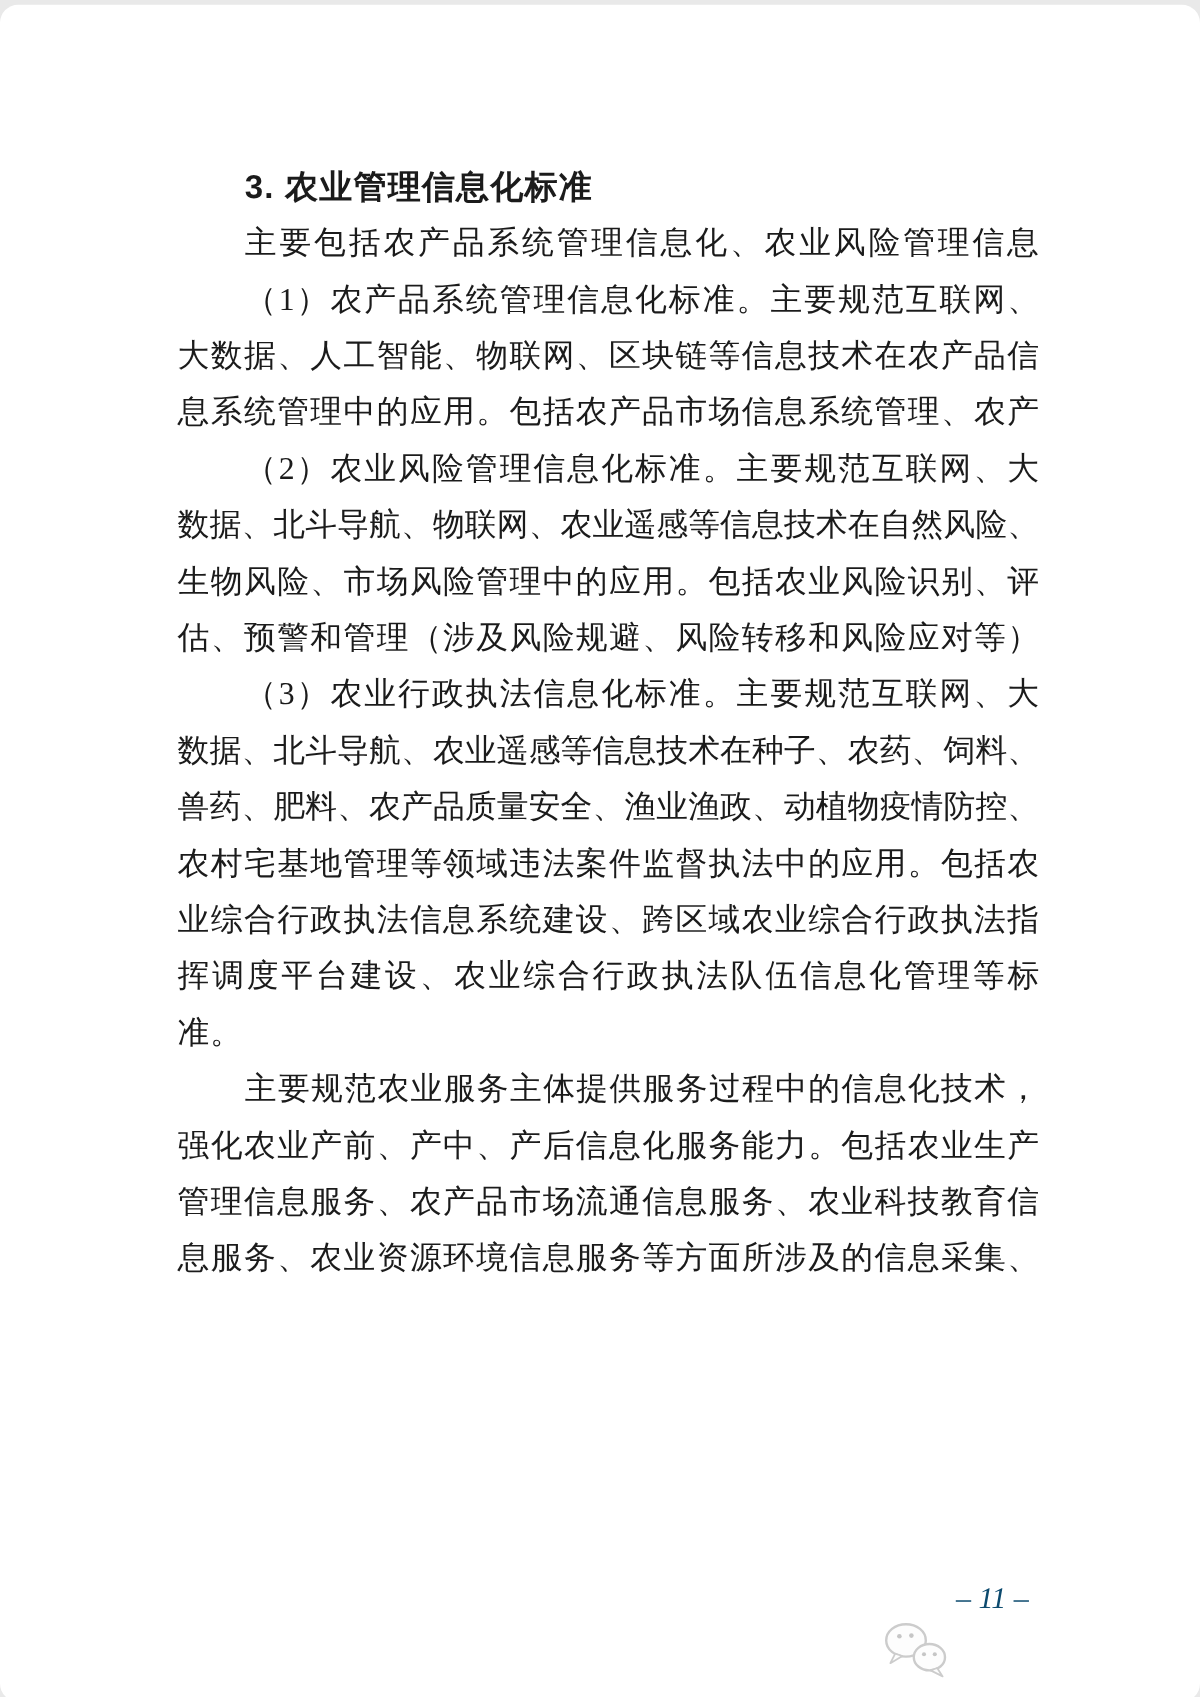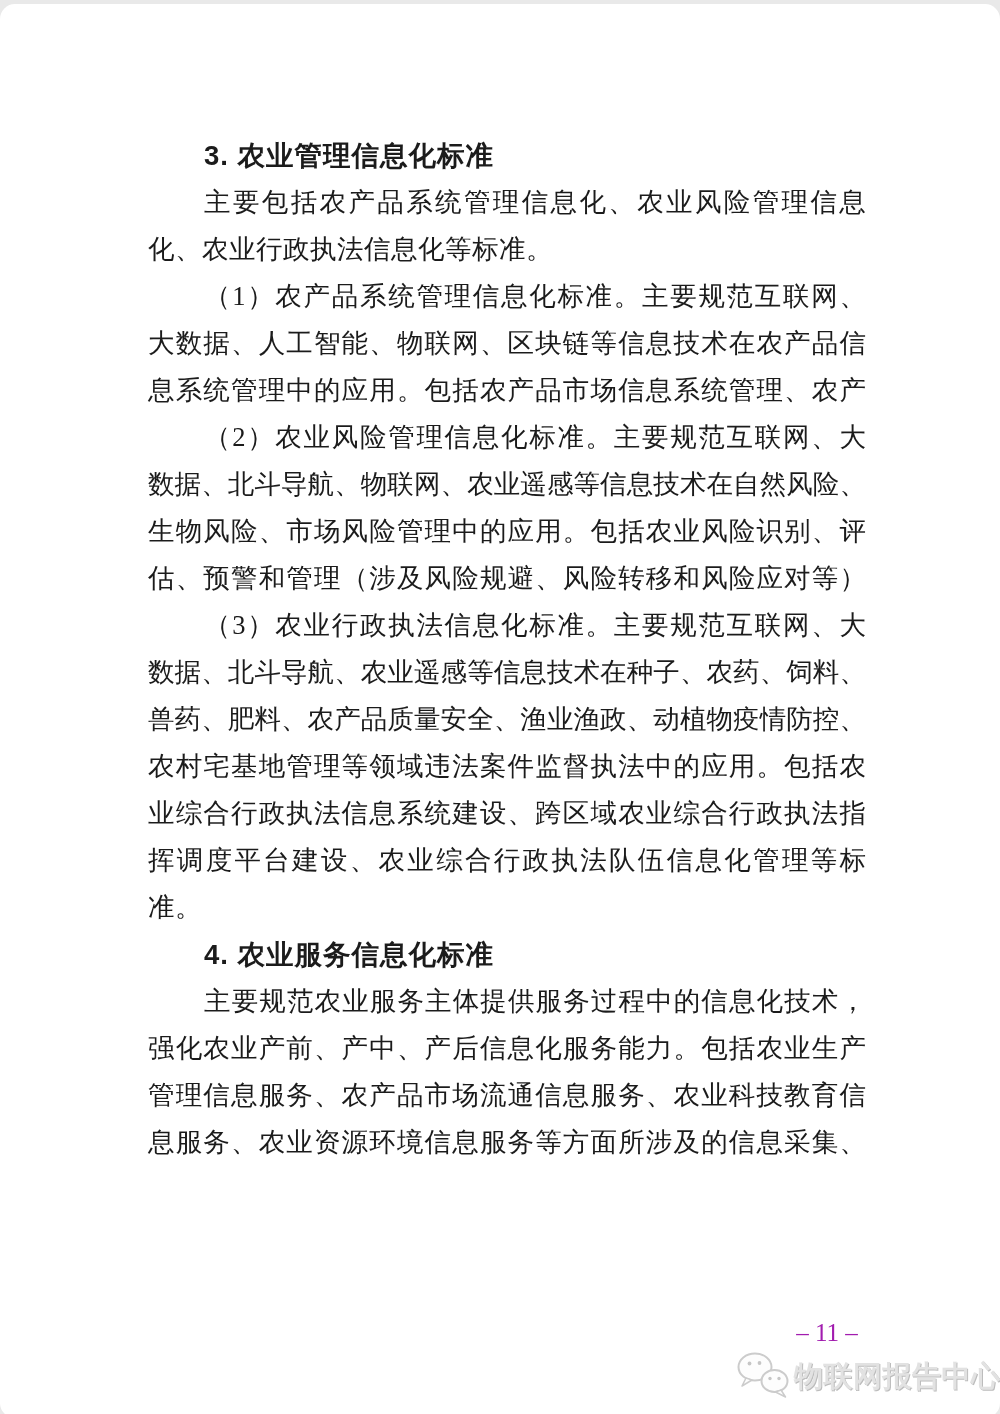--- a/index.html
+++ b/index.html
@@ -46,22 +46,23 @@
     letter-spacing: 1px;
   }
   .page-number {
     position: absolute;
     left: 762px;
     top: 1314px;
     width: 130px;
     text-align: center;
     font-size: 25px;
     line-height: 30px;
-    color: #a21caf;
+    color: #0c4a6e;
     font-family: "Liberation Serif", "DejaVu Serif", serif;
+    font-style: italic;
   }
   .watermark {
     position: absolute;
     left: 736px;
     top: 1346px;
     display: flex;
     align-items: center;
     gap: 4px;
   }
   .wm-text {
@@ -106,21 +107,20 @@
           <span>、</span>
           <span>农</span>
           <span>业</span>
           <span>风</span>
           <span>险</span>
           <span>管</span>
           <span>理</span>
           <span>信</span>
           <span>息</span>
         </div>
-        <div class="line">化、农业行政执法信息化等标准。</div>
       </div>
       <div class="section paragraph">
         <div class="line indent justify">
           <span>（</span>
           <span>1</span>
           <span>）</span>
           <span>农</span>
           <span>产</span>
           <span>品</span>
           <span>系</span>
@@ -475,23 +475,20 @@
           <span>信</span>
           <span>息</span>
           <span>化</span>
           <span>管</span>
           <span>理</span>
           <span>等</span>
           <span>标</span>
         </div>
         <div class="line">准。</div>
       </div>
-      <div class="section heading">
-        <div class="line indent">4. 农业服务信息化标准</div>
-      </div>
       <div class="section paragraph">
         <div class="line indent justify">
           <span>主</span>
           <span>要</span>
           <span>规</span>
           <span>范</span>
           <span>农</span>
           <span>业</span>
           <span>服</span>
           <span>务</span>
@@ -607,16 +604,15 @@
       <ellipse cx="19" cy="17" rx="16.5" ry="13.5" fill="#fdfdfd" stroke="#cccccc" stroke-width="2"></ellipse>
       <path d="M 10 28 L 6 36 L 16 30 Z" fill="#fdfdfd" stroke="#cccccc" stroke-width="1.5" stroke-linejoin="round"></path>
       <circle cx="13.5" cy="13.5" r="1.9" fill="#c6c6c6"></circle>
       <circle cx="23.5" cy="13" r="1.9" fill="#c6c6c6"></circle>
 
       <ellipse cx="38.5" cy="31" rx="13" ry="11" fill="#fdfdfd" stroke="#cccccc" stroke-width="2"></ellipse>
       <path d="M 45 40 L 49.5 47 L 39.5 42 Z" fill="#fdfdfd" stroke="#cccccc" stroke-width="1.5" stroke-linejoin="round"></path>
       <circle cx="34" cy="28.5" r="1.7" fill="#c6c6c6"></circle>
       <circle cx="43" cy="28.5" r="1.7" fill="#c6c6c6"></circle>
     </svg>
-    <span class="wm-text">物联网报告中心</span>
   </div>
 
 </div>
 
 </body></html>

